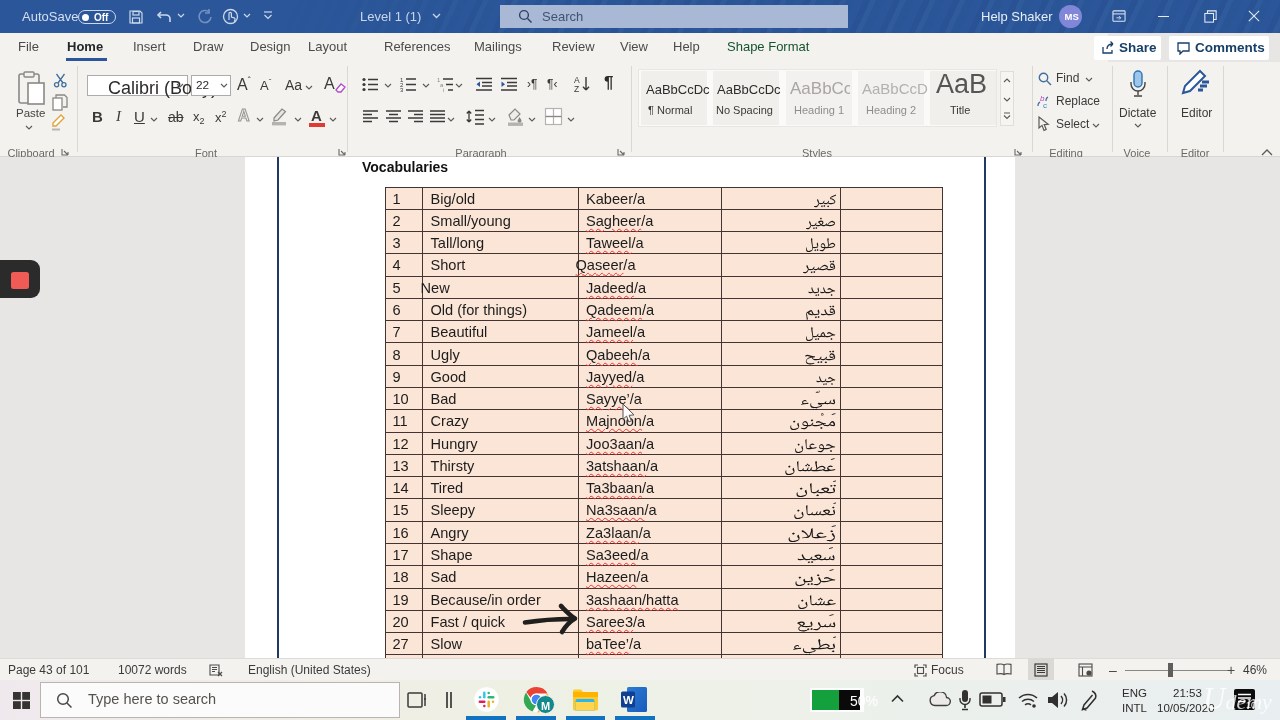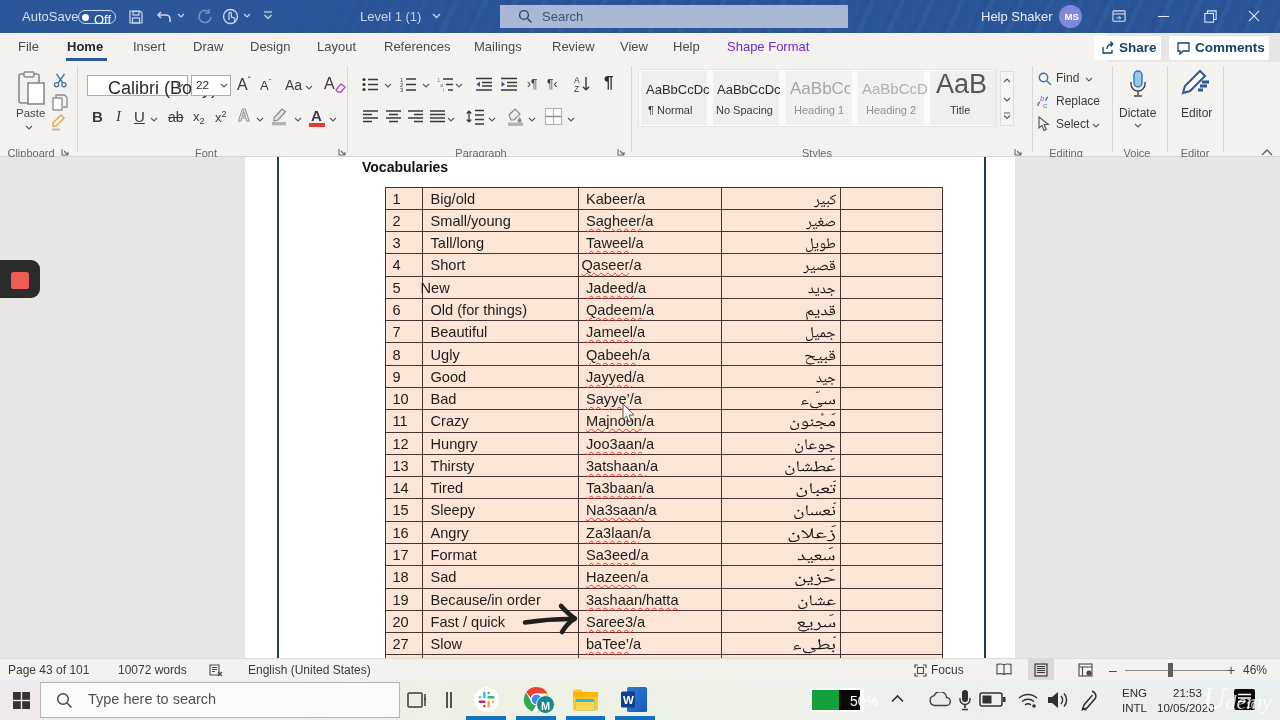--- a/index.html
+++ b/index.html
@@ -24,21 +24,21 @@
 #task{position:absolute;left:0;top:680px;width:1280px;height:40px;background:linear-gradient(90deg,#efe9ee 0,#f1ece6 18%,#eef0e4 40%,#edf1e7 55%,#ecf0ec 72%,#e9eef0 100%)}
 .tseg{position:absolute;font-size:11.5px;color:#2d2c2b}
 </style></head><body>
 <div id="app">
 
 <div id="tbar">
  <div class="pat"></div>
  <div class="abs" style="left:22px;top:9px">AutoSave</div>
  <div class="abs" style="left:78px;top:10px;width:38px;height:14px;border:1px solid #cdd8ea;border-radius:8px">
    <div class="abs" style="left:3px;top:2.5px;width:7px;height:7px;border-radius:50%;background:#fff"></div>
-   <div class="abs" style="left:15px;top:1px;font-size:13px;font-weight:normal;color:#fff">Off</div>
+   <div class="abs" style="left:15px;top:1px;font-size:10px;font-weight:bold;color:#fff">Off</div>
  </div>
  <svg class="abs" style="left:128px;top:9px" width="16" height="16" viewBox="0 0 16 16">
         <path d="M2 2h10l2 2v10H2z" fill="none" stroke="#cdd8ea" stroke-width="1.2"></path>
         <rect x="4.5" y="9" width="7" height="5" fill="none" stroke="#cdd8ea" stroke-width="1.2"></rect>
         <rect x="5" y="2.5" width="6" height="3.5" fill="none" stroke="#cdd8ea" stroke-width="1.2"></rect>
       </svg>
  <svg class="abs" style="left:156px;top:9px" width="16" height="16" viewBox="0 0 16 16">
         <path d="M5 3L2 6l3 3" fill="none" stroke="#cdd8ea" stroke-width="1.6"></path>
         <path d="M2 6h8a4 4 0 014 4v3" fill="none" stroke="#cdd8ea" stroke-width="1.6"></path>
       </svg>
@@ -88,27 +88,27 @@
       </svg>
 </div>
 
 <div id="tabs">
  <div class="tab" style="left:18px">File</div>
  <div class="tab" style="left:67px;color:#232629;font-weight:bold">Home</div>
  <div class="abs" style="left:66px;top:25px;width:41px;height:3px;background:#2b579a"></div>
  <div class="tab" style="left:133px">Insert</div>
  <div class="tab" style="left:193px">Draw</div>
  <div class="tab" style="left:250px">Design</div>
- <div class="tab" style="left:317px">Layout</div>
+ <div class="tab" style="left:308px">Layout</div>
  <div class="tab" style="left:384px">References</div>
  <div class="tab" style="left:474px">Mailings</div>
  <div class="tab" style="left:552px">Review</div>
  <div class="tab" style="left:620px">View</div>
  <div class="tab" style="left:673px">Help</div>
- <div class="tab" style="left:727px;color:#6d28d9">Shape Format</div>
+ <div class="tab" style="left:727px;color:#14532d">Shape Format</div>
  <div class="abs" style="left:1094px;top:3px;width:67px;height:24px;background:#fff;border-radius:2px"></div>
  <svg class="abs" style="left:1101px;top:8px" width="15" height="14" viewBox="0 0 15 14">
         <path d="M2 6v6h9V9" fill="none" stroke="#174069" stroke-width="1.3"></path>
         <path d="M6 8c0-3 2-5 6-5m0 0l-2.5-2.5M12 3L9.5 5.5" fill="none" stroke="#174069" stroke-width="1.3"></path>
       </svg>
  <div class="abs" style="left:1119px;top:7px;font-size:13.5px;font-weight:bold;color:#174069">Share</div>
  <div class="abs" style="left:1169px;top:3px;width:100px;height:24px;background:#fff;border-radius:2px"></div>
  <svg class="abs" style="left:1176px;top:8px" width="15" height="14" viewBox="0 0 15 14">
         <path d="M2 2h11v8H7l-3 3v-3H2z" fill="none" stroke="#174069" stroke-width="1.3"></path>
       </svg>
@@ -418,21 +418,21 @@
 <div class="ct" style="left:7px;top:44.6px">3</div>
 <div class="ct" style="left:45.0px;top:44.6px">Tall/long</div>
 <div class="ct" style="left:200.5px;top:44.6px"><span class="sq">Taweel</span>/a</div>
 <svg style="position:absolute;left:419.6px;top:44.6px" width="30.9" height="22" viewBox="0 -16.2 30.9 22">
           <g transform="scale(1.0 1)">
             <path d="M21 0Q20.9 0 20.9 -0.1V-1Q20.9 -1.1 21 -1.1L22.3 -1.2H22.3Q22.6 -1.5 22.8 -1.8Q23 -2.1 23.3 -2.4Q23 -3.8 22.9 -4.8Q22.7 -5.9 22.6 -6.7Q22.4 -7.5 22.4 -8Q22.3 -8.6 22.3 -8.9Q22.3 -9.4 22.5 -9.7Q22.8 -9.9 23.3 -10.1Q23.4 -9.7 23.5 -9.5Q23.5 -9.2 23.6 -8.9Q23.7 -8.7 23.8 -8.3L23.4 -7.9Q23.5 -7.8 23.5 -7.4Q23.5 -7 23.6 -6.5Q23.6 -6 23.7 -5.6Q23.7 -5.2 23.7 -5Q23.8 -4.4 23.9 -3.8Q23.9 -3.3 23.9 -3.1Q25 -4.3 25.9 -4.9Q26.8 -5.5 27.5 -5.5Q27.9 -5.5 28.6 -5.2Q29.2 -4.8 29.7 -4.3Q30.2 -3.8 30.2 -3.3Q30.2 -2.3 29.2 -1.5Q28.2 -0.8 26.2 -0.4Q25.2 -0.2 23.9 -0.1Q22.6 0 21 0ZM23.2 -1.2Q23.9 -1.2 24.5 -1.2Q25.2 -1.3 25.7 -1.4Q26.3 -1.4 26.7 -1.5Q27.2 -1.6 27.5 -1.8Q27.7 -1.9 28 -2Q28.3 -2.1 28.7 -2.3Q29.1 -2.5 29.5 -2.7Q29.2 -3.2 28.8 -3.5Q28.4 -3.9 28 -4.1Q27.6 -4.3 27.2 -4.3Q26.5 -4.3 25.4 -3.5Q24.4 -2.6 23.2 -1.2Z M16.9 3Q16.6 3 16.1 2.9Q15.7 2.8 15.2 2.5Q14.8 2.3 14.5 2.1L14.7 1.6Q15.1 1.7 15.6 1.8Q16.1 1.9 16.6 1.9Q17.5 1.9 18.2 1.4Q18.9 1 19.4 -0Q18.7 -0 18.1 -0.1Q17.6 -0.2 17.2 -0.3Q16.4 -0.5 16.1 -0.9Q15.8 -1.3 15.8 -2.1Q15.8 -2.8 16.1 -3.6Q16.4 -4.3 16.9 -4.8Q17.4 -5.2 17.9 -5.2Q18.5 -5.2 19.1 -4.7Q19.6 -4.1 20 -3.1Q20.1 -2.6 20.2 -2.2Q20.3 -1.7 20.3 -1.1H21.2Q21.3 -1.1 21.3 -1V-0.1Q21.3 0 21.2 0H20.1Q19.9 0.9 19.4 1.6Q18.9 2.3 18.3 2.7Q17.6 3 16.9 3ZM19.7 -1.2Q19.5 -1.9 19.2 -2.6Q18.9 -3.2 18.5 -3.6Q18.1 -3.9 17.7 -3.9Q17.4 -3.9 17.1 -3.7Q16.8 -3.5 16.6 -3.1Q16.4 -2.8 16.4 -2.5Q16.4 -2 16.8 -1.7Q17.2 -1.4 17.8 -1.3Q18.2 -1.2 18.6 -1.2Q19.1 -1.2 19.7 -1.2Z M8.9 0Q8.7 0 8.7 -0.1V-1Q8.7 -1.1 8.9 -1.1Q9.6 -1.1 10.3 -1.2Q11 -1.3 11.6 -1.4Q12.2 -1.5 12.5 -1.7Q12.5 -2 12.3 -2.4Q12.2 -2.8 12 -3.3Q11.9 -3.7 11.8 -4Q11.7 -4.2 11.7 -4.3Q11.7 -4.7 12 -5Q12.2 -5.4 12.7 -5.6Q12.9 -4.7 13 -4.2Q13.1 -3.6 13.2 -3.2Q13.2 -2.8 13.2 -2.4Q13.2 -2.1 13.1 -1.7Q13 -1.3 12.7 -0.8Q12.3 -0.6 11.7 -0.4Q11.1 -0.2 10.3 -0.1Q9.6 0 8.9 0ZM12.6 2.7Q12.3 2.5 12 2.3Q11.8 2 11.6 1.8Q11.7 1.7 11.9 1.5Q12.2 1.2 12.6 0.8Q12.6 0.9 12.9 1.1Q13.1 1.3 13.5 1.7Q13.2 2.2 12.6 2.7ZM10.3 3Q10 2.7 9.8 2.5Q9.5 2.2 9.3 2Q9.5 1.8 9.8 1.6Q10 1.3 10.3 1Q10.4 1.1 10.6 1.3Q10.8 1.6 11.2 1.9Q11.1 2.1 10.9 2.4Q10.6 2.7 10.3 3Z M3.7 3.9Q2.5 3.9 1.7 3.2Q1 2.5 1 1.1Q1 0.8 1 0.6Q1.1 0.3 1.1 -0Q1.2 -0.3 1.3 -0.8L1.9 -0.7Q1.7 -0 1.7 0.4Q1.7 1.5 2.2 2.1Q2.8 2.7 3.8 2.7Q4.5 2.7 5.3 2.4Q6 2.2 6.6 1.8Q7.2 1.3 7.4 0.8L7.1 -1.6Q6.8 -3.5 6.5 -4.9Q6.3 -6.2 6.2 -6.9Q6.2 -7.3 6.1 -7.6Q6.1 -7.9 6.1 -8.2Q6 -8.4 6 -8.6Q6 -8.8 6 -8.9Q6 -9.4 6.2 -9.7Q6.5 -10 7 -10.1Q7.1 -9.7 7.2 -9.2Q7.4 -8.7 7.5 -8.3L7.2 -8Q7.5 -5 7.7 -3.4Q7.9 -1.8 7.9 -1.4Q8.4 -1.1 9 -1.1Q9.1 -1.1 9.1 -1V-0.1Q9.1 0 9 0Q8.7 0 8.5 -0.1Q8.2 -0.1 8 -0.2L8 0.3Q8 1.2 7.4 2Q6.8 2.9 5.8 3.4Q5.3 3.7 4.8 3.8Q4.3 3.9 3.7 3.9Z" fill="#1a1a1a"></path>
           </g>
         </svg>
 <div class="ct" style="left:7px;top:66.8px">4</div>
 <div class="ct" style="left:45.0px;top:66.8px">Short</div>
-<div class="ct" style="left:196px;top:66.8px"><span class="sq">Qaseer</span>/a</div>
+<div class="ct" style="left:190px;top:66.8px"><span class="sq">Qaseer</span>/a</div>
 <svg style="position:absolute;left:417.6px;top:66.8px" width="32.9" height="22" viewBox="0 -16.2 32.9 22">
           <g transform="scale(1.12 1)">
             <path d="M23.1 0Q23 0 23 -0.1V-1Q23 -1.1 23.1 -1.1Q24.8 -1.1 25.9 -1.3Q27 -1.5 27.9 -1.9Q27.9 -2.2 27.9 -2.5Q27.8 -2.8 27.8 -3.1Q27.3 -2.7 26.7 -2.5Q26.2 -2.3 25.6 -2.3Q25 -2.3 24.5 -2.8Q24.1 -3.3 24.1 -4Q24.1 -4.8 24.4 -5.5Q24.6 -6.2 25 -6.6Q25.3 -6.8 25.5 -6.9Q25.7 -7 26 -7Q26.8 -7 27.4 -6.4Q28 -5.8 28.3 -4.8Q28.5 -4.3 28.6 -3.8Q28.7 -3.2 28.7 -2.6Q28.7 -2.4 28.6 -2.2Q28.6 -1.9 28.5 -1.6Q28.4 -1.3 28.1 -1.1Q27.8 -0.8 27.1 -0.6Q26.4 -0.3 25.4 -0.2Q24.4 0 23.1 0ZM26 -3.4Q26.7 -3.4 27.6 -3.8Q27.3 -4.7 26.8 -5.2Q26.3 -5.7 25.8 -5.7Q25.3 -5.7 25 -5.3Q24.7 -4.9 24.7 -4.3Q24.7 -3.9 25 -3.7Q25.3 -3.4 26 -3.4ZM27 -7.8Q26.7 -8 26.5 -8.3Q26.2 -8.5 26 -8.7Q26.1 -8.8 26.4 -9Q26.6 -9.3 27 -9.7Q27.1 -9.6 27.3 -9.4Q27.6 -9.2 27.9 -8.8Q27.6 -8.4 27 -7.8ZM24.8 -7.6Q24.4 -7.8 24.2 -8.1Q23.9 -8.3 23.8 -8.5Q24 -8.7 24.2 -8.9Q24.5 -9.2 24.8 -9.5Q24.8 -9.4 25.1 -9.2Q25.3 -9 25.7 -8.6Q25.5 -8.4 25.3 -8.1Q25.1 -7.9 24.8 -7.6Z M17.4 0Q16.7 0 15.9 -0.1Q15.1 -0.2 14.5 -0.4Q13.8 -0.6 13.3 -0.8Q13.3 -0.8 13.2 -0.7Q13.2 -0.6 13.1 -0.6Q12.9 -0.3 12.4 -0.1Q12 0 11.5 0Q11.3 0 11.3 -0.1V-1Q11.3 -1.1 11.5 -1.1Q11.9 -1.1 12.2 -1.2Q12.6 -1.3 12.8 -1.6Q13.1 -1.9 13.3 -2.3Q13.4 -2.4 13.4 -2.5Q13.5 -2.7 13.6 -2.8Q13.7 -3 14 -3Q14.2 -3 14.4 -2.9Q14.2 -2.5 14.1 -2.2Q14 -2 13.9 -1.8Q14.1 -1.8 14.3 -1.7Q14.5 -1.6 14.7 -1.5Q16.2 -3.5 17.4 -4.4Q18.6 -5.4 19.6 -5.4Q19.9 -5.4 20.2 -5.2Q20.6 -5 21 -4.8Q21.4 -4.5 21.8 -4.1Q22.2 -3.6 22.2 -3.2Q22.2 -2.3 21.7 -1.6Q22 -1.3 22.4 -1.2Q22.8 -1.1 23.2 -1.1Q23.4 -1.1 23.4 -1V-0.1Q23.4 0 23.2 0Q22.6 0 22 -0.3Q21.4 -0.5 21 -0.9Q20.5 -0.7 20 -0.5Q19.4 -0.3 18.8 -0.1Q18.5 -0.1 18.1 -0Q17.8 0 17.4 0ZM17.5 -1.1Q18.5 -1.1 19.5 -1.5Q20.5 -1.8 21.6 -2.4Q21.1 -3.2 20.5 -3.7Q19.8 -4.1 19.2 -4.1Q18.5 -4.1 17.5 -3.4Q16.5 -2.7 15.4 -1.4Q16 -1.3 16.5 -1.2Q17.1 -1.1 17.5 -1.1Z M6.1 0Q5.9 0 5.9 -0.1V-1Q5.9 -1.1 6.1 -1.1Q7 -1.1 7.6 -1.2Q8.3 -1.3 8.5 -1.5Q8.7 -1.6 8.9 -2Q9.2 -2.3 9.6 -3.2Q9.7 -3.3 9.8 -3.4Q9.9 -3.4 10.1 -3.4Q10.2 -3.4 10.4 -3.3Q10.3 -3.1 10.2 -2.7Q10 -2.4 9.9 -2.1Q9.8 -1.8 9.7 -1.7Q10.2 -1.4 10.6 -1.3Q11.1 -1.1 11.6 -1.1Q11.7 -1.1 11.7 -1V-0.1Q11.7 0 11.6 0Q10.2 0 9.2 -0.9L9 -0.6Q8.9 -0.4 8.4 -0.3Q7.9 -0.2 7.3 -0.1Q6.7 0 6.1 0ZM10.1 2.7Q9.8 2.5 9.5 2.3Q9.3 2 9.1 1.8Q9.2 1.7 9.4 1.5Q9.7 1.2 10.1 0.8Q10.2 0.9 10.4 1.1Q10.6 1.3 11 1.7Q10.7 2.2 10.1 2.7ZM7.9 3Q7.5 2.7 7.3 2.5Q7 2.2 6.9 2Q7.1 1.8 7.3 1.6Q7.6 1.3 7.8 1Q7.9 1.1 8.2 1.3Q8.4 1.6 8.8 1.9Q8.6 2.1 8.4 2.4Q8.2 2.7 7.9 3Z M1.7 3.1Q1.4 3.1 1.1 2.9Q0.7 2.8 0.3 2.6Q-0.1 2.4 -0.3 2.2L-0.1 1.7Q0.3 1.8 0.7 1.8Q1 1.9 1.3 1.9Q2.4 1.9 3.2 1.2Q4 0.5 4.5 -0.7Q4.4 -1 4.3 -1.2Q4.1 -1.4 4 -1.7Q3.7 -2.2 3.5 -2.6Q3.3 -3 3.2 -3.4Q3 -3.8 3 -4.1Q3 -4.5 3.2 -4.7Q3.5 -4.9 3.9 -5.1Q3.9 -4.9 4 -4.7Q4.1 -4.5 4.2 -4.2Q4.4 -3.6 4.6 -3.1Q4.7 -2.7 4.8 -2.4Q4.9 -2.1 5 -1.9Q5 -1.6 5 -1.4Q5.5 -1.1 6.2 -1.1Q6.3 -1.1 6.3 -1V-0.1Q6.3 0 6.2 0Q5.5 0 5 -0.4Q4.8 0.7 4.3 1.4Q3.9 2.2 3.2 2.6Q2.5 3.1 1.7 3.1Z" fill="#1a1a1a"></path>
           </g>
         </svg>
 <div class="ct" style="left:7px;top:89.1px">5</div>
 <div class="ct" style="left:35px;top:89.1px">New</div>
 <div class="ct" style="left:200.5px;top:89.1px"><span class="sq">Jadeed</span>/a</div>
 <svg style="position:absolute;left:422.8px;top:89.1px" width="27.7" height="22" viewBox="0 -16.2 27.7 22">
           <g transform="scale(0.96 1)">
@@ -521,21 +521,21 @@
         </svg>
 <div class="ct" style="left:7px;top:334.2px">16</div>
 <div class="ct" style="left:45.0px;top:334.2px">Angry</div>
 <div class="ct" style="left:200.5px;top:334.2px"><span class="sq">Za3laan</span>/a</div>
 <svg style="position:absolute;left:401.4px;top:334.2px" width="49.1" height="22" viewBox="0 -16.2 49.1 22">
           <g transform="scale(1.57 1)">
             <path d="M27.2 3.1Q26.9 3.1 26.6 2.9Q26.2 2.8 25.8 2.6Q25.5 2.4 25.2 2.2L25.4 1.7Q25.8 1.8 26.2 1.8Q26.5 1.9 26.8 1.9Q28 1.9 28.8 1.2Q29.6 0.5 30 -0.7Q29.9 -1 29.8 -1.2Q29.7 -1.4 29.5 -1.7Q29 -2.6 28.8 -3.1Q28.5 -3.7 28.5 -4.1Q28.5 -4.5 28.8 -4.7Q29 -4.9 29.4 -5.1Q29.5 -4.9 29.6 -4.5Q29.7 -4.2 29.8 -3.8Q30 -3.5 30.1 -3.2Q30.3 -2.7 30.4 -2.1Q30.5 -1.6 30.5 -1.2Q30.5 -0 30.1 1Q29.7 1.9 28.9 2.5Q28.1 3.1 27.2 3.1ZM28.6 -6Q27.9 -6.5 27.5 -6.9Q27.9 -7.3 28.1 -7.6Q28.4 -7.9 28.5 -8Q28.8 -7.8 29 -7.5Q29.3 -7.3 29.5 -7.1Q29.4 -6.8 29.1 -6.5Q28.9 -6.3 28.6 -6Z M28.5 -11.9Q29.5 -12.3 30.3 -12.6Q31 -12.9 31.4 -13.1L31.5 -12.9Q31.5 -12.5 31.1 -12.3Q30.6 -12.1 30 -11.8Q29.3 -11.5 28.4 -11.2Z M17.9 0Q17.8 0 17.8 -0.1V-1Q17.8 -1.1 17.9 -1.1Q18.4 -1.1 18.9 -1.2Q19.4 -1.2 19.8 -1.2Q19.5 -1.4 19.2 -1.8Q18.9 -2.2 18.9 -2.7Q18.9 -3.1 19.1 -3.6Q19.2 -4 19.5 -4.5Q19.8 -4.9 20.2 -5.2Q20.7 -5.6 21.3 -5.6Q21.8 -5.6 22.3 -5.4Q22.8 -5.1 23.4 -4.5L23.1 -4.1Q22.5 -4.3 22.3 -4.3Q22 -4.4 21.7 -4.4Q21.2 -4.4 20.7 -4.3Q20.3 -4.1 19.8 -3.9Q19.8 -3.2 20.1 -2.7Q20.4 -2.2 21 -1.8Q21.6 -1.5 22.4 -1.5Q22.8 -1.5 23.1 -1.6Q23.4 -1.7 23.9 -1.9Q24.3 -2 24.9 -2.3Q25 -2.2 25.1 -2Q25.1 -1.9 25.1 -1.7Q25.1 -1.5 25 -1.3Q25 -1.2 24.8 -1.1Q24.7 -1 24.4 -0.9Q24.1 -0.9 23.7 -0.8Q22.2 -0.4 20.8 -0.2Q19.5 0 17.9 0Z M9.6 0 9.6 -0.5Q10.4 -0.7 11.1 -0.9Q11.8 -1.1 12.3 -1.3Q12.8 -1.6 13.2 -1.9Q13.6 -2.2 14 -2.6Q14.3 -3.1 14.6 -3.8Q14.8 -4.6 14.9 -5.4Q15.1 -6.3 15.2 -7.3Q15.3 -8.2 15.3 -9.2Q15.6 -9.5 15.8 -9.7Q16.1 -9.9 16.3 -10.1Q16.3 -9.6 16.3 -9.2Q16.4 -8.7 16.4 -8.3Q16.4 -7.9 16.4 -7.4Q16.4 -7 16.4 -6.6Q16.4 -6.2 16.4 -5.7Q16.4 -5 16.4 -4.5Q16.5 -3.9 16.5 -3.4Q16.5 -3 16.5 -2.5Q16.5 -2.1 16.5 -1.5Q16.7 -1.5 16.8 -1.4Q16.9 -1.3 17.1 -1.3Q17.3 -1.2 17.6 -1.2Q17.8 -1.1 18.1 -1.1Q18.2 -1.1 18.2 -1V-0.1Q18.2 0 18.1 0Q17.6 0 17.1 -0.1Q16.6 -0.3 16.3 -0.6Q16 -0.9 15.9 -1.3Q15.9 -2 15.8 -2.7Q15.7 -3.3 15.7 -3.9Q15.7 -4.1 15.6 -4.5Q15.6 -4.9 15.6 -5.3Q15.6 -5.8 15.5 -6.1Q15.5 -5.7 15.5 -5.3Q15.4 -4.8 15.3 -4.4Q15.3 -3.9 15.2 -3.5Q15.1 -3.1 15 -2.8Q14.9 -2.3 14.7 -1.9Q14.5 -1.5 14.3 -1.2Q13.7 -0.3 12.7 -0.2Q11.9 -0.1 11.1 -0.1Q10.4 -0 9.6 0ZM13.4 -1.5Q13.1 -2.3 12.7 -2.9Q12.4 -3.6 11.9 -4.2Q11.6 -4.7 11.3 -5.1Q10.9 -5.5 10.5 -5.9H10Q9.6 -6.2 9.5 -6.5Q9.3 -6.8 9.3 -7.2Q9.3 -7.5 9.5 -7.7Q9.6 -7.9 9.9 -8Q10.4 -7.7 10.8 -7.2Q11.3 -6.8 11.7 -6.2Q12.1 -5.6 12.5 -5Q12.8 -4.4 13.1 -3.8Q13.1 -3.6 13.3 -3.2Q13.4 -2.8 13.6 -2.4Q13.7 -2 13.8 -1.7Z M3.7 3.9Q2.5 3.9 1.7 3.2Q1 2.5 1 1.1Q1 0.8 1 0.6Q1.1 0.3 1.1 -0Q1.2 -0.3 1.3 -0.8L1.9 -0.7Q1.7 -0 1.7 0.4Q1.7 1.5 2.2 2.1Q2.8 2.7 3.8 2.7Q4.5 2.7 5.3 2.4Q6 2.2 6.6 1.8Q7.2 1.3 7.5 0.8Q7 -0.3 6.7 -1Q6.5 -1.7 6.5 -2.1Q6.5 -2.4 6.7 -2.8Q6.9 -3.1 7.5 -3.4Q7.5 -3.2 7.5 -2.9Q7.6 -2.7 7.7 -2.3Q7.7 -1.9 7.8 -1.5Q7.9 -0.9 8 -0.5Q8 -0.1 8 0.3Q8 1.2 7.4 2Q6.9 2.9 5.8 3.4Q5.3 3.7 4.8 3.8Q4.3 3.9 3.7 3.9ZM4.1 -3.5Q3.5 -4 3.1 -4.5Q3.5 -4.9 3.7 -5.1Q4 -5.4 4.1 -5.6Q4.4 -5.3 4.6 -5.1Q4.8 -4.8 5.1 -4.6Q4.9 -4.3 4.7 -4.1Q4.4 -3.8 4.1 -3.5Z" fill="#1a1a1a"></path>
           </g>
         </svg>
 <div class="ct" style="left:7px;top:356.5px">17</div>
-<div class="ct" style="left:45.0px;top:356.5px">Format</div>
+<div class="ct" style="left:45.0px;top:356.5px">Shape</div>
 <div class="ct" style="left:200.5px;top:356.5px"><span class="sq">Sa3eed</span>/a</div>
 <svg style="position:absolute;left:411.9px;top:356.5px" width="38.6" height="22" viewBox="0 -16.2 38.6 22">
           <g transform="scale(1.35 1)">
             <path d="M22.1 0Q21.7 0 21.1 -0.1Q20.6 -0.3 20.3 -0.5Q20.1 -0.3 19.6 -0.1Q19.2 0 18.7 0Q18.6 0 18.6 -0.1V-1Q18.6 -1.1 18.7 -1.1Q19.1 -1.1 19.4 -1.2Q19.7 -1.3 19.9 -1.5Q20.1 -1.6 20.2 -1.7Q20.3 -1.9 20.4 -2.1Q20.5 -2.2 20.7 -2.6Q20.8 -2.7 20.9 -2.7Q21 -2.8 21.2 -2.8Q21.4 -2.8 21.6 -2.7Q21.3 -2.1 21.2 -1.8Q21 -1.5 20.9 -1.3Q21.1 -1.3 21.4 -1.2Q21.8 -1.1 22.3 -1.1Q22.6 -1.1 22.9 -1.2Q23.2 -1.2 23.4 -1.3Q23.5 -1.4 23.7 -1.8Q23.8 -2.2 23.9 -2.7Q24.1 -3.1 24.2 -3.3Q24.3 -3.6 24.4 -3.7Q24.5 -3.8 24.8 -3.8Q25 -3.8 25.1 -3.7Q25 -3.4 24.9 -3Q24.7 -2.5 24.5 -1.8Q25 -1.5 25.4 -1.4Q25.8 -1.3 26.2 -1.2Q26.6 -1.2 27.1 -1.2Q27.1 -1.4 26.9 -1.8Q26.8 -2.2 26.6 -2.6Q26.5 -3 26.4 -3.4Q26.2 -3.7 26.2 -3.8Q26.2 -4.2 26.5 -4.5Q26.8 -4.8 27.2 -5.1Q27.3 -4.7 27.4 -4.1Q27.6 -3.5 27.7 -2.9Q27.8 -2.3 27.8 -1.8Q27.8 -1.7 27.7 -1.3Q27.6 -1 27.5 -0.6Q27.4 -0.3 27.2 0Q26.3 0 25.6 -0.1Q24.9 -0.3 24.1 -0.6Q24 -0.5 23.9 -0.4Q23.8 -0.3 23.5 -0.2Q23.2 -0.1 22.8 -0.1Q22.5 -0 22.1 0Z M23.7 -11.9Q24.8 -12.3 25.5 -12.6Q26.3 -12.9 26.7 -13.1L26.7 -12.9Q26.7 -12.5 26.3 -12.3Q25.9 -12.1 25.2 -11.8Q24.5 -11.5 23.7 -11.2Z M12.5 0Q12.4 0 12.4 -0.1V-1Q12.4 -1.1 12.5 -1.1Q13.3 -1.1 13.9 -1.2Q14.6 -1.3 15.1 -1.5L14.8 -1.8Q14.5 -2.3 14.3 -2.6Q14.1 -2.9 14 -3Q13.8 -3.2 13.7 -3.3Q13.6 -3.4 13.5 -3.5L13.2 -3.3Q13 -3.6 13 -4Q13 -4.4 13.2 -4.6Q13.5 -4.9 13.8 -5.1Q14.2 -5.3 14.6 -5.4Q15.2 -5.6 15.9 -5.6Q16.5 -5.6 17 -5.4Q17.5 -5.1 17.8 -4.7Q18.1 -4.3 18.1 -3.7Q18.1 -3 17.8 -2.5Q17.4 -1.9 16.8 -1.4Q17.1 -1.3 17.6 -1.2Q18.1 -1.1 18.8 -1.1Q19 -1.1 19 -1V-0.1Q19 0 18.8 0Q17.8 0 17.1 -0.2Q16.4 -0.4 15.8 -0.8Q15 -0.4 14.2 -0.2Q13.4 0 12.5 0ZM16 -2Q16.5 -2.3 16.8 -2.7Q17.1 -3.1 17.1 -3.4Q17.1 -3.8 16.8 -4.1Q16.4 -4.4 15.9 -4.4Q15.5 -4.4 15 -4.3Q14.6 -4.2 14.2 -3.9Q14.4 -3.7 14.8 -3.3Q15.2 -3 15.6 -2.4Q15.7 -2.3 15.8 -2.2Q15.9 -2.1 16 -2Z M7.1 0Q7 0 7 -0.1V-1Q7 -1.1 7.1 -1.1Q8 -1.1 8.7 -1.2Q9.3 -1.3 9.6 -1.5Q9.8 -1.6 10 -2Q10.2 -2.3 10.6 -3.2Q10.7 -3.3 10.8 -3.4Q10.9 -3.4 11.1 -3.4Q11.3 -3.4 11.5 -3.3Q11.4 -3.1 11.2 -2.7Q11.1 -2.4 10.9 -2.1Q10.8 -1.8 10.8 -1.7Q11.3 -1.4 11.7 -1.3Q12.1 -1.1 12.6 -1.1Q12.8 -1.1 12.8 -1V-0.1Q12.8 0 12.6 0Q11.2 0 10.3 -0.9L10 -0.6Q9.9 -0.4 9.5 -0.3Q9 -0.2 8.3 -0.1Q7.7 0 7.1 0ZM11.2 2.7Q10.8 2.5 10.6 2.3Q10.3 2 10.2 1.8Q10.3 1.7 10.5 1.5Q10.7 1.2 11.1 0.8Q11.2 0.9 11.5 1.1Q11.7 1.3 12.1 1.7Q11.8 2.2 11.2 2.7ZM8.9 3Q8.6 2.7 8.3 2.5Q8.1 2.2 7.9 2Q8.1 1.8 8.4 1.6Q8.6 1.3 8.9 1Q9 1.1 9.2 1.3Q9.4 1.6 9.8 1.9Q9.7 2.1 9.4 2.4Q9.2 2.7 8.9 3Z M2.3 0Q0.5 0 0.5 -0.9Q0.5 -1.2 0.6 -1.4Q0.6 -1.6 0.8 -1.7Q1.2 -1.4 1.6 -1.3Q2.1 -1.1 2.8 -1.1Q3.3 -1.1 3.8 -1.2Q4.3 -1.3 4.9 -1.5Q4.5 -2.1 4.2 -2.8Q3.9 -3.5 3.7 -4.1Q3.5 -4.7 3.5 -5Q3.5 -5.4 3.7 -5.6Q3.9 -5.8 4.3 -6Q4.7 -4.7 5 -3.7Q5.4 -2.6 5.9 -1.9Q6.2 -1.5 6.5 -1.3Q6.8 -1.1 7.2 -1.1Q7.4 -1.1 7.4 -1V-0.1Q7.4 0 7.2 0Q6.6 0 6.2 -0.2Q5.7 -0.4 5.4 -0.8Q4 0 2.3 0Z" fill="#1a1a1a"></path>
           </g>
         </svg>
 <div class="ct" style="left:7px;top:378.8px">18</div>
 <div class="ct" style="left:45.0px;top:378.8px">Sad</div>
 <div class="ct" style="left:200.5px;top:378.8px"><span class="sq">Hazeen</span>/a</div>
 <svg style="position:absolute;left:408.3px;top:378.8px" width="42.2" height="22" viewBox="0 -16.2 42.2 22">

